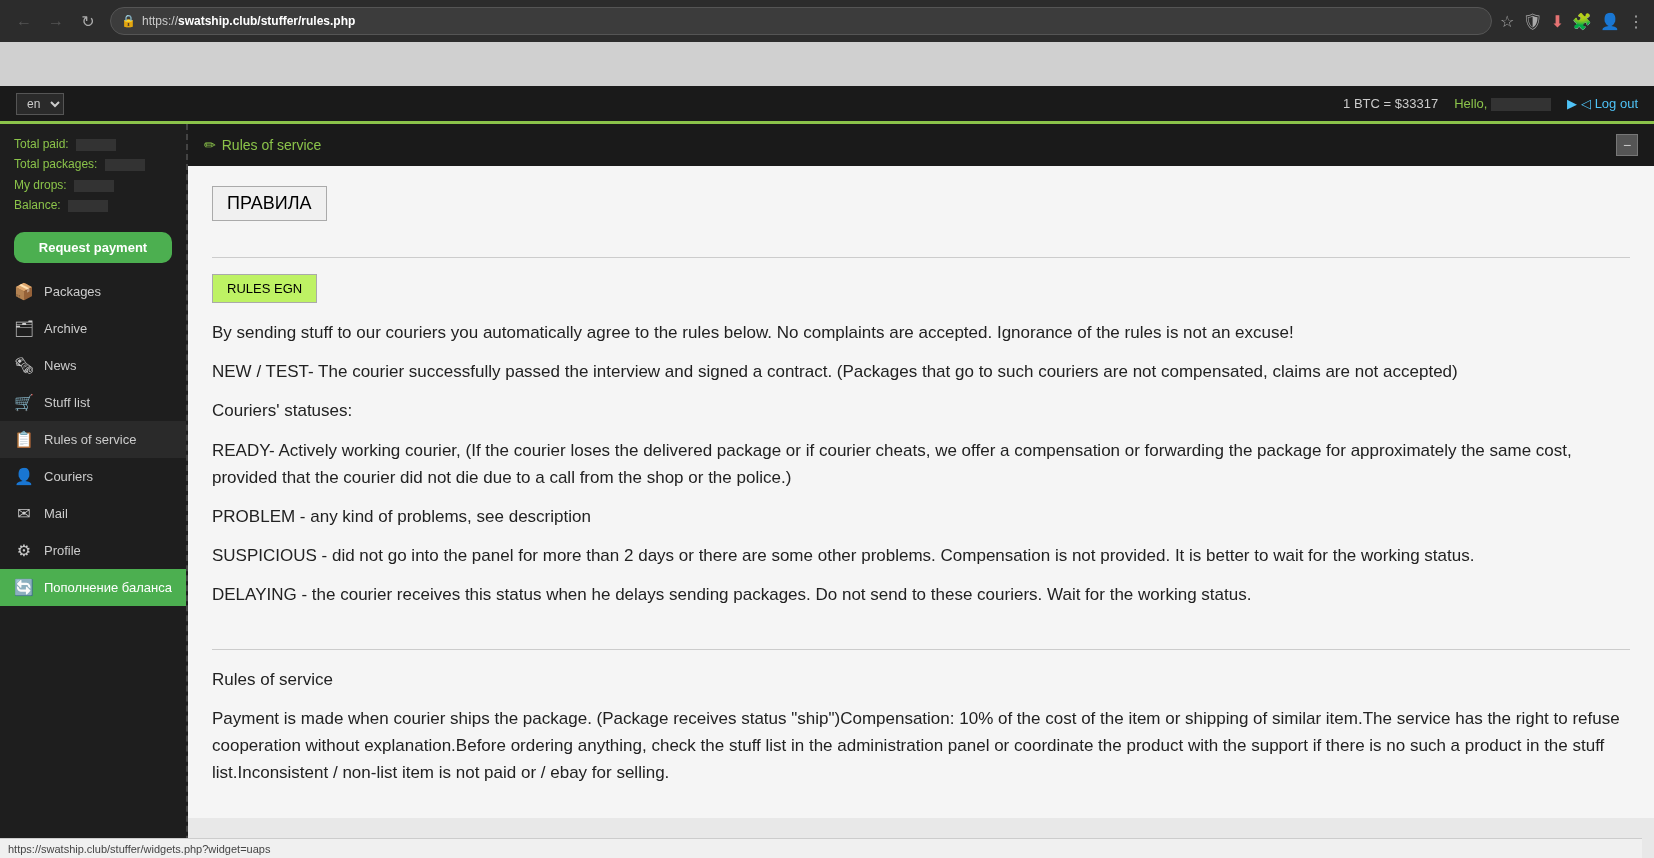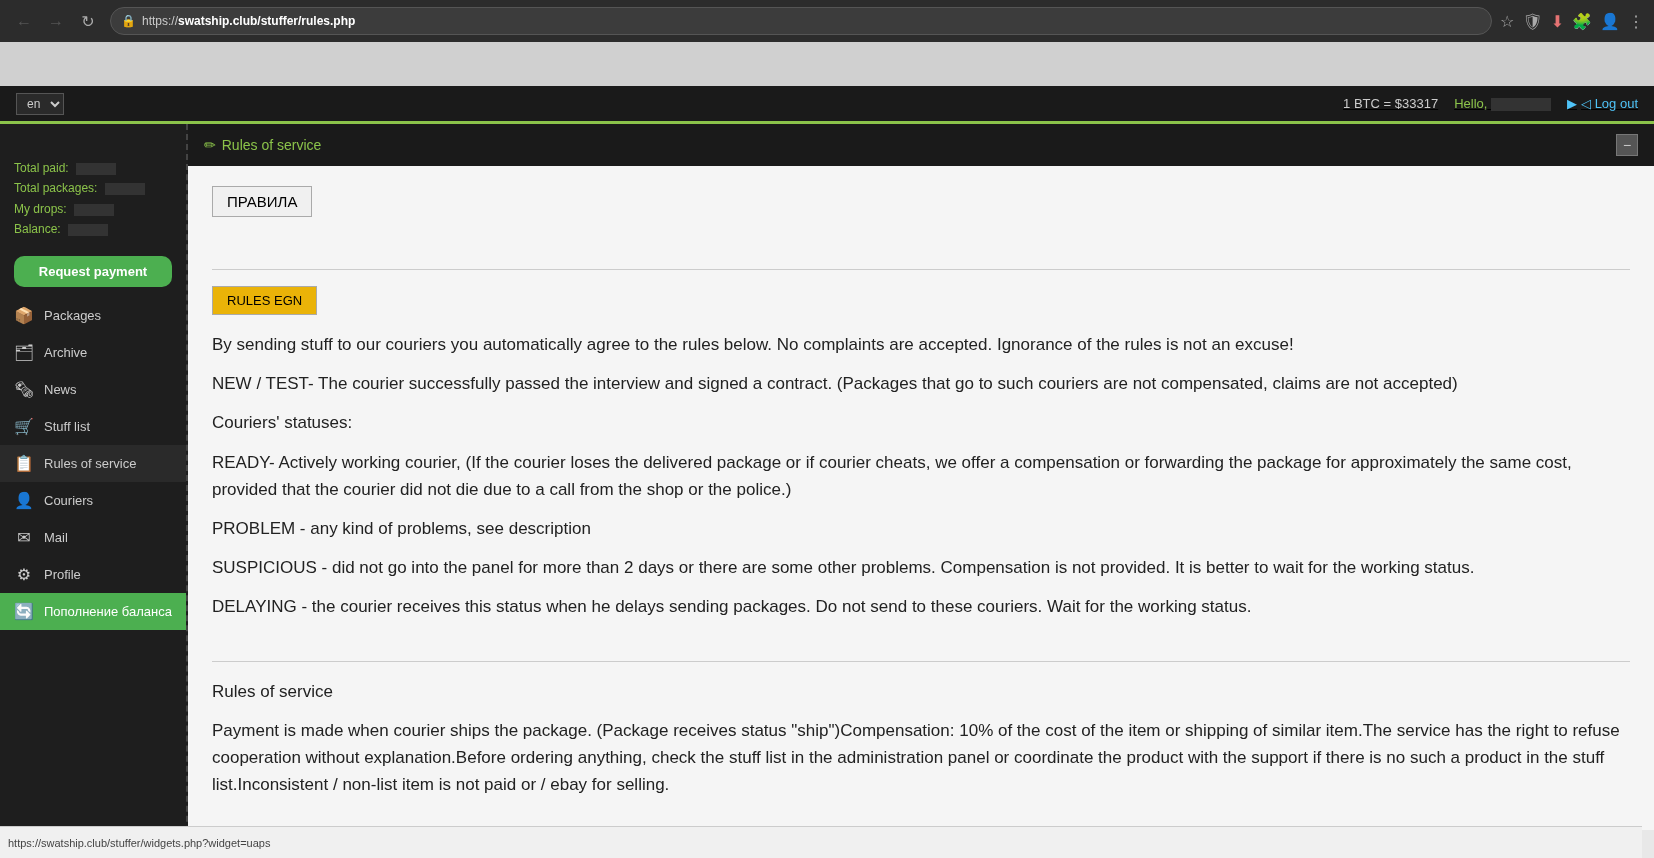--- a/index.html
+++ b/index.html
@@ -40,39 +40,39 @@
       align-items: center;
       justify-content: space-between;
       padding: 0 16px;
       border-bottom: 3px solid #8bc34a;
       margin-top: 44px;
     }
     .lang-select {
       background: #2a2a2a; border: 1px solid #555; color: #ccc;
       padding: 2px 6px; font-size: 12px; cursor: pointer;
     }
-    .top-right { display: flex; align-items: center; gap: 16px; text-decoration: underline; }
+    .top-right { display: flex; align-items: center; gap: 16px; }
     .btc-price { color: #ccc; font-size: 13px; }
     .hello-text { color: #8bc34a; font-size: 13px; }
     .hello-text span { color: #8bc34a; }
     .logout-btn {
       background: none; border: none; color: #4fc3f7; cursor: pointer;
       font-size: 13px; display: flex; align-items: center; gap: 4px;
     }
 
     
     .main-layout { display: flex; height: calc(858px - 42px - 38px); }
 
     
     .sidebar {
       width: 188px; background: #1e1e1e; color: #ccc;
       display: flex; flex-direction: column; flex-shrink: 0;
       border-right: 2px dashed #444;
     }
-    .sidebar-stats { padding: 10px 14px; font-size: 12px; line-height: 1.7; color: #8bc34a; margin-top: 24px; }
+    .sidebar-stats { padding: 10px 14px; font-size: 12px; line-height: 1.7; color: #8bc34a; }
     .sidebar-stats .redacted {
       display: inline-block; background: #333; color: #333;
       width: 40px; height: 12px; vertical-align: middle; margin-left: 4px;
     }
     .request-btn {
       margin: 6px 14px 10px; background: #4caf50; color: #fff;
       border: none; padding: 8px 12px; font-size: 13px; cursor: pointer;
       width: calc(100% - 28px); border-radius: 10px; font-weight: bold;
     }
     .sidebar-nav { display: flex; flex-direction: column; }
@@ -98,36 +98,36 @@
     .minimize-btn {
       background: #555; border: 1px solid #777; color: #ccc;
       width: 22px; height: 22px; display: flex; align-items: center; justify-content: center;
       cursor: pointer; font-size: 14px;
     }
 
     
     .rules-body { background: #f5f5f5; padding: 20px 24px; }
     .pravila-btn {
       background: #f0f0f0; border: 1px solid #aaa; padding: 6px 14px;
-      font-size: 15px; cursor: pointer; margin-bottom: 36px;
+      font-size: 18px; cursor: pointer; margin-bottom: 20px;
     }
     .rules-section { margin-bottom: 20px; }
     .rules-egn-btn {
-      background: #eab308; border: 1px solid #aaa; padding: 6px 14px;
+      background: #bef264; border: 1px solid #aaa; padding: 6px 14px;
       font-size: 13px; cursor: pointer; margin-bottom: 16px;
     }
     .rules-text { font-size: 17px; color: #222; line-height: 1.6; }
     .rules-text p { margin-bottom: 12px; }
 
     
     .status-bar {
       position: fixed; bottom: 0; left: 0; right: 12px;
       background: #f0f0f0; border-top: 1px solid #ccc;
       padding: 2px 8px; font-size: 11px; color: #444;
-      height: 32px; display: flex; align-items: center;
+      height: 20px; display: flex; align-items: center;
     }
   </style>
 </head>
 <body>
 
 <div class="browser-chrome">
   <div class="nav-buttons">
     <button class="nav-btn disabled">←</button>
     <button class="nav-btn disabled">→</button>
     <button class="nav-btn">↻</button>

